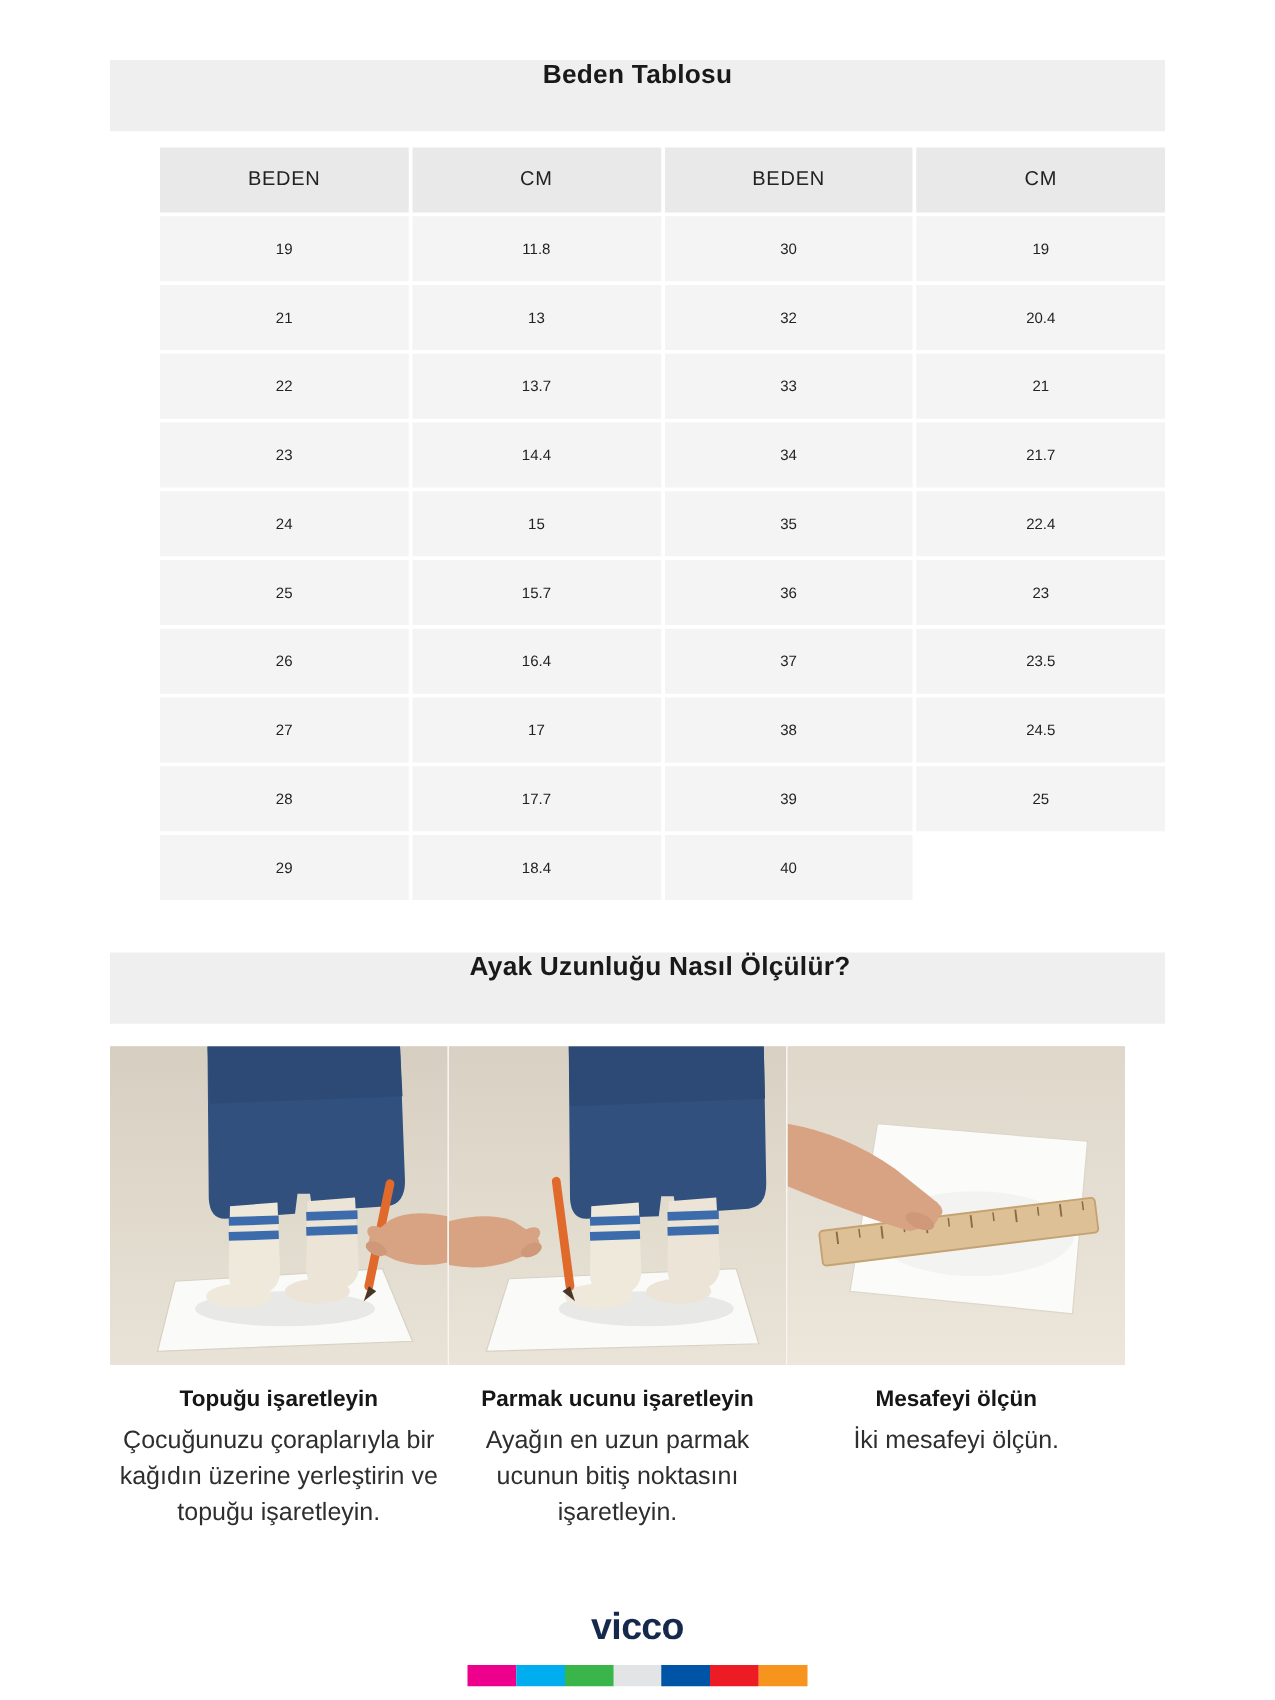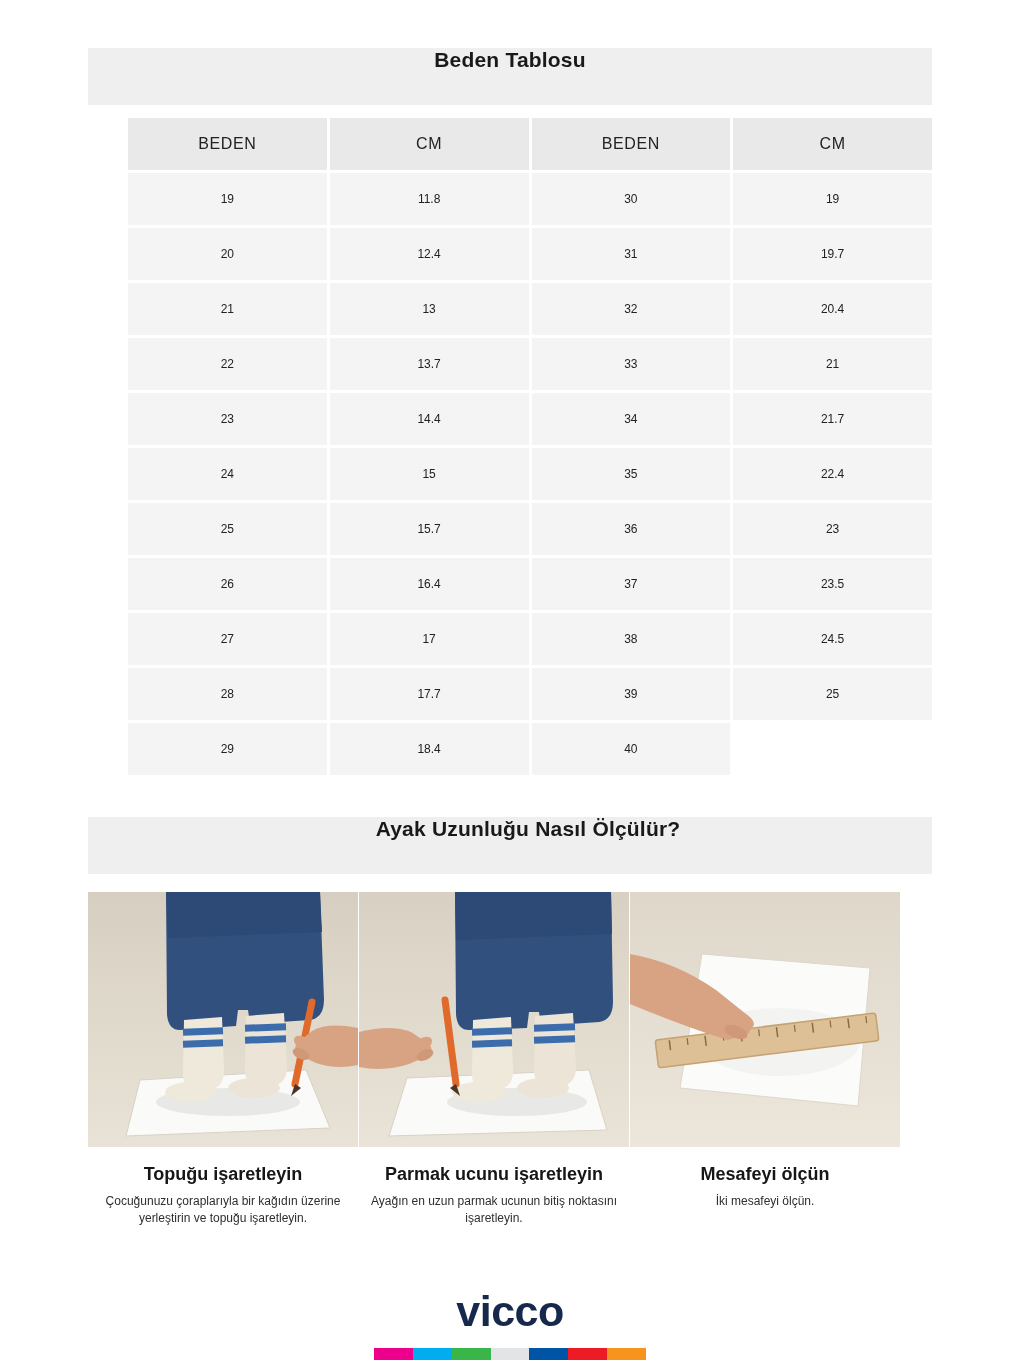--- a/index.html
+++ b/index.html
@@ -82,35 +82,35 @@
   .illus svg { display: block; }
   .step-title {
     margin-top: 17px;
     font-size: 18px;
     font-weight: 700;
     text-align: center;
     color: #161616;
   }
   .step-desc {
     margin-top: 8px;
-    font-size: 12px;
+    font-size: 20px;
     line-height: 1.45;
     text-align: center;
     color: #2e2e2e;
     max-width: 268px;
   }
   
   .brand {
     margin-top: 62px;
     display: flex;
     flex-direction: column;
     align-items: center;
   }
   .brand-logo {
-    font-size: 43px;
+    font-size: 30px;
     font-weight: 800;
     letter-spacing: -0.5px;
     color: #16294d;
     line-height: 1;
   }
   .brand-stripe {
     margin-top: 15px;
     width: 272px;
     height: 17px;
     display: flex;
@@ -135,26 +135,20 @@
         <div class="t-cell">CM</div>
         <div class="t-cell">BEDEN</div>
         <div class="t-cell">CM</div>
       </div>
     <div>
         <div class="t-row">
           <div class="t-cell">19</div>
           <div class="t-cell">11.8</div>
           <div class="t-cell">30</div>
           <div class="t-cell">19</div>
-        </div>
-        <div class="t-row">
-          <div class="t-cell">20</div>
-          <div class="t-cell">12.4</div>
-          <div class="t-cell">31</div>
-          <div class="t-cell">19.7</div>
         </div>
         <div class="t-row">
           <div class="t-cell">21</div>
           <div class="t-cell">13</div>
           <div class="t-cell">32</div>
           <div class="t-cell">20.4</div>
         </div>
         <div class="t-row">
           <div class="t-cell">22</div>
           <div class="t-cell">13.7</div>

